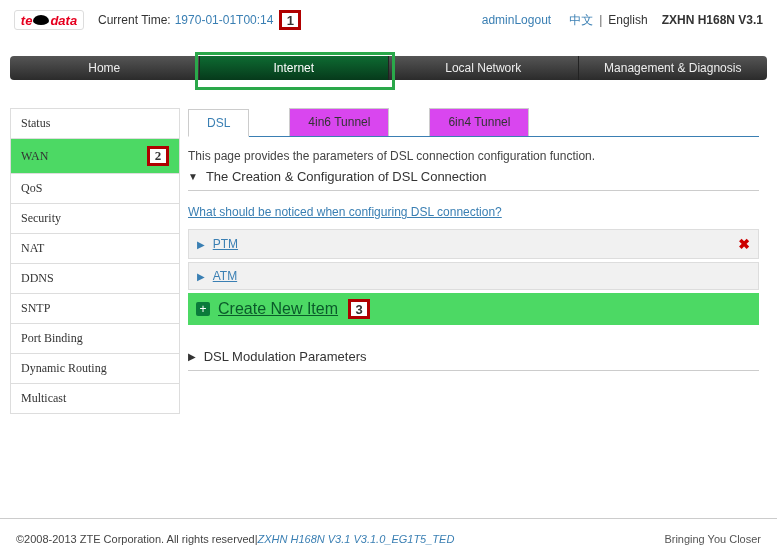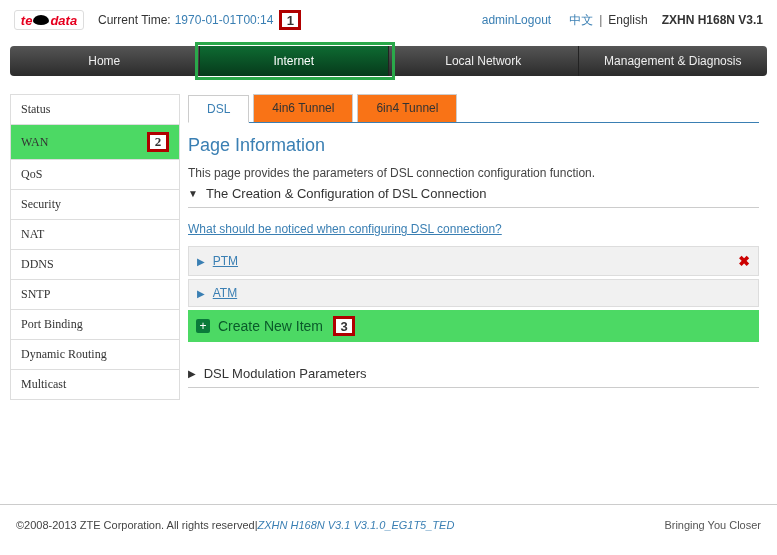--- a/index.html
+++ b/index.html
@@ -10,49 +10,49 @@
   .logo-te { color:#e6001f; font-style:italic;}
   .logo-eye { display:inline-block; width:16px; height:10px; background:#000; border-radius:50% 50% 50% 50%/60% 60% 40% 40%; margin:0 1px; position:relative;}
   .logo-data { color:#e6001f; font-style:italic;}
   .time-lbl { color:#333; }
   .time-val { color:#3a7fb3; margin-left:4px; }
   .spacer { flex:1; }
   .link { color:#3a7fb3; cursor:pointer; }
   .sep { color:#666; margin:0 6px;}
   .model { font-weight:bold; color:#333; margin-left:14px;}
   .step-box { display:inline-flex; align-items:center; justify-content:center; width:22px; height:20px; border:3px solid #b00000; background:#fff; font-weight:bold; margin-left:6px; font-size:13px;}
-  .nav { display:flex; height:30px; margin:8px 10px; border-radius:4px; overflow:hidden; background:linear-gradient(#555,#2b2b2b);}
+  .nav { display:flex; height:24px; margin:18px 10px; border-radius:4px; overflow:hidden; background:linear-gradient(#555,#2b2b2b);}
   .nav-item { flex:1; color:#eee; display:flex; align-items:center; justify-content:center; font-size:12px; cursor:pointer; border-right:1px solid #222;}
   .nav-item:last-child { border-right:none;}
   .nav-item.active { background:linear-gradient(#0e6b32,#063a1b); color:#fff;}
   .nav-wrap-hl { position:relative; }
   .nav-hl { position:absolute; top:-4px; left:195px; width:200px; height:38px; border:3px solid #2aa84a; pointer-events:none;}
   .body-area { display:flex; padding:10px 10px 4px 10px;}
   .sidebar { width:170px;}
   .sb-item { border:1px solid #ddd; border-top:none; padding:7px 10px; background:#fff; cursor:pointer;font-family:Liberation Serif, serif;}
   .sb-item:first-child { border-top:1px solid #ddd;}
   .sb-item.active { background:#4cd964;}
   .sb-row { display:flex; align-items:center;}
   .content { flex:1; padding:0 8px;}
-  .tabs { display:flex; border-bottom:1px solid #3a7fb3; margin-bottom:12px;}
-  .tab { border:1px solid #ccc; border-bottom:none; padding:6px 18px; background:#f97316; margin-right:4px; cursor:pointer; font-size:12px;}
+  .tabs { display:flex; border-bottom:1px solid #3a7fb3; margin-bottom:12px;gap:36px;}
+  .tab { border:1px solid #ccc; border-bottom:none; padding:6px 18px; background:#d946ef; margin-right:4px; cursor:pointer; font-size:12px;}
   .tab.active { background:#fff; color:#3a7fb3; border-bottom:1px solid #fff; position:relative; top:1px;}
   .page-title { color:#3a7fb3; font-size:18px; font-weight:normal; margin-bottom:10px;}
   .page-desc { color:#444; font-size:12px; }
   .section-hdr { display:flex; align-items:center; border-bottom:1px solid #ccc; padding:6px 0; margin-bottom:8px;}
   .tri { font-size:10px; margin-right:8px; color:#333;}
   .section-title { font-size:13px; color:#333;}
   .help-link { color:#3a7fb3; text-decoration:underline; font-size:12px; display:inline-block; margin:6px 0 10px 0; cursor:pointer;}
   .row { display:flex; align-items:center; background:#f1f1f1; border:1px solid #ddd; padding:6px 8px; margin-bottom:3px;}
   .row .arrow { color:#3a7fb3; font-size:10px; margin-right:8px;}
   .row .row-label { color:#3a7fb3; text-decoration:underline; font-size:12px; cursor:pointer;}
   .row .del { margin-left:auto; color:#c00; font-weight:bold; cursor:pointer; font-size:14px;}
   .create-row { display:flex; align-items:center; padding:6px 8px; background:#4cd964;}
   .plus { width:14px; height:14px; background:#0a7a3a; color:#fff; display:flex; align-items:center; justify-content:center; font-size:12px; margin-right:8px; border-radius:2px;}
-  .create-link { color:#0a5a2a; cursor:pointer; font-size:14px;}
+  .create-link { color:#0a5a2a; text-decoration:underline; cursor:pointer; font-size:16px;}
   .footer { border-top:1px solid #ccc; margin-top:100px; padding:14px 16px; display:flex; align-items:center; font-size:11px; color:#444;}
   .footer .fw { color:#3a7fb3; margin-left:0;font-style:italic;}
   .footer .slogan { margin-left:auto; color:#555;}
 </style>
 </head>
 <body>
 <div class="wrap">
 
 <div class="topbar">
   <div class="logo">
@@ -101,21 +101,20 @@
     <div class="sb-item"><span>Multicast</span></div>
   </div>
 
   <div class="content">
     <div class="tabs">
       <div class="tab active">DSL</div>
       <div class="tab">4in6 Tunnel</div>
       <div class="tab">6in4 Tunnel</div>
     </div>
 
-    <div class="page-title">Page Information</div>
     <div class="page-desc">This page provides the parameters of DSL connection configuration function.</div>
 
     <div class="section-hdr">
       <span class="tri">▼</span>
       <span class="section-title">The Creation &amp; Configuration of DSL Connection</span>
     </div>
     <a class="help-link">What should be noticed when configuring DSL connection?</a>
 
     <div class="row">
       <span class="arrow">▶</span>

